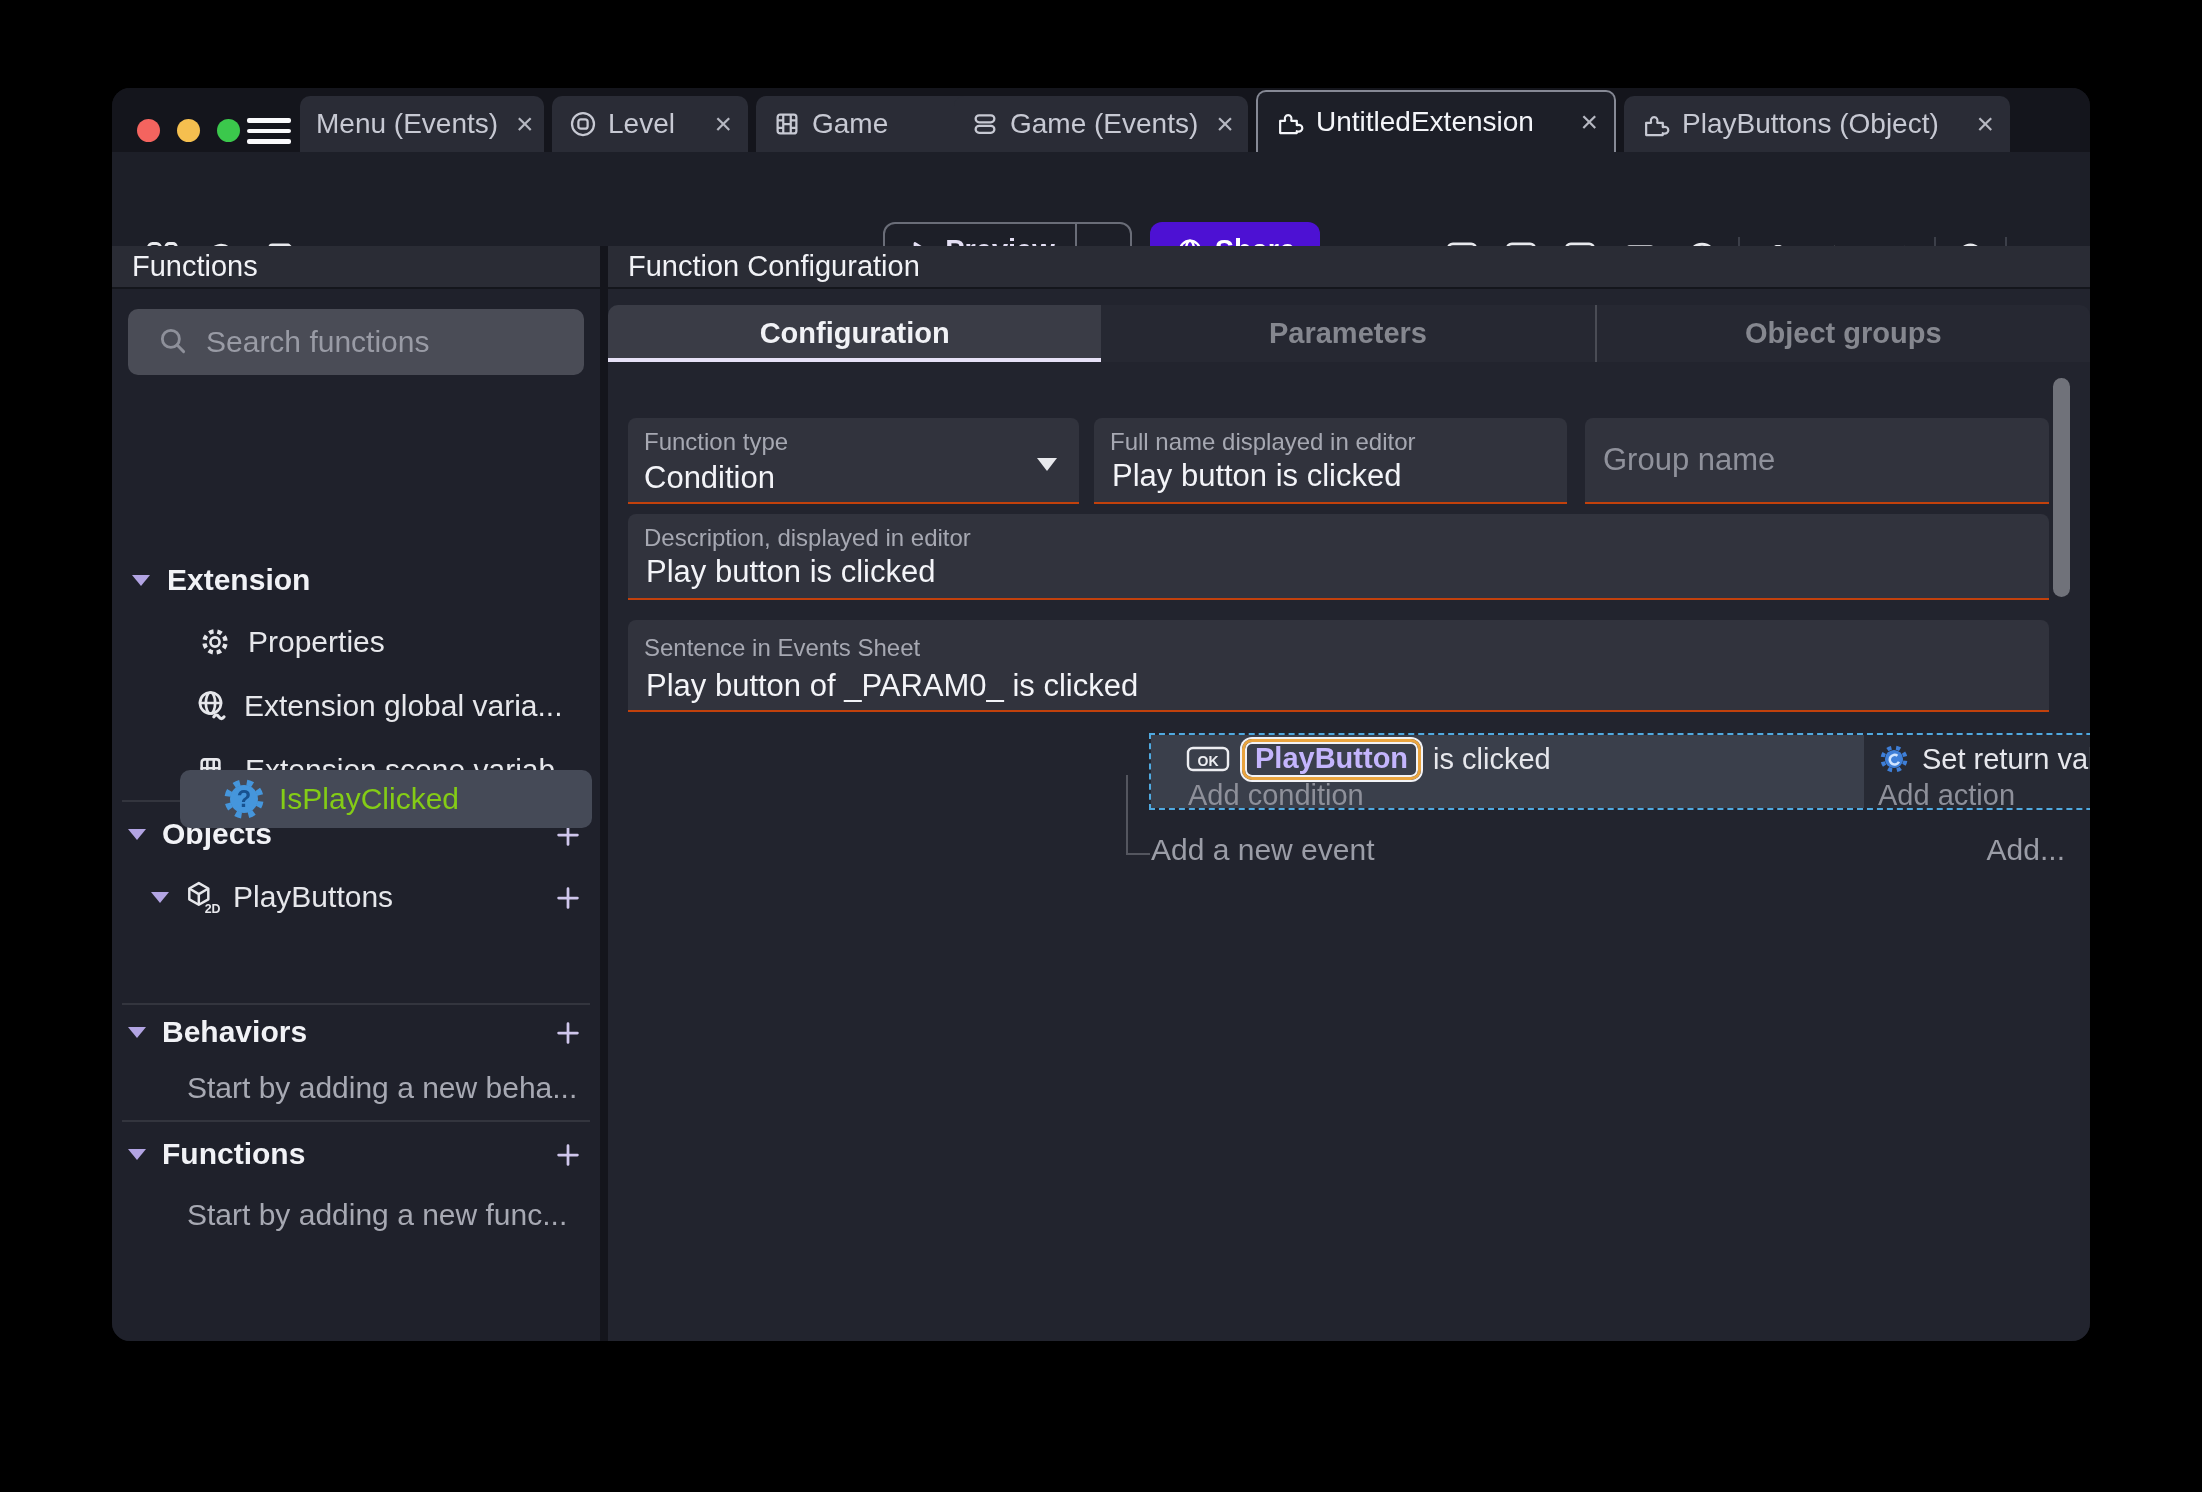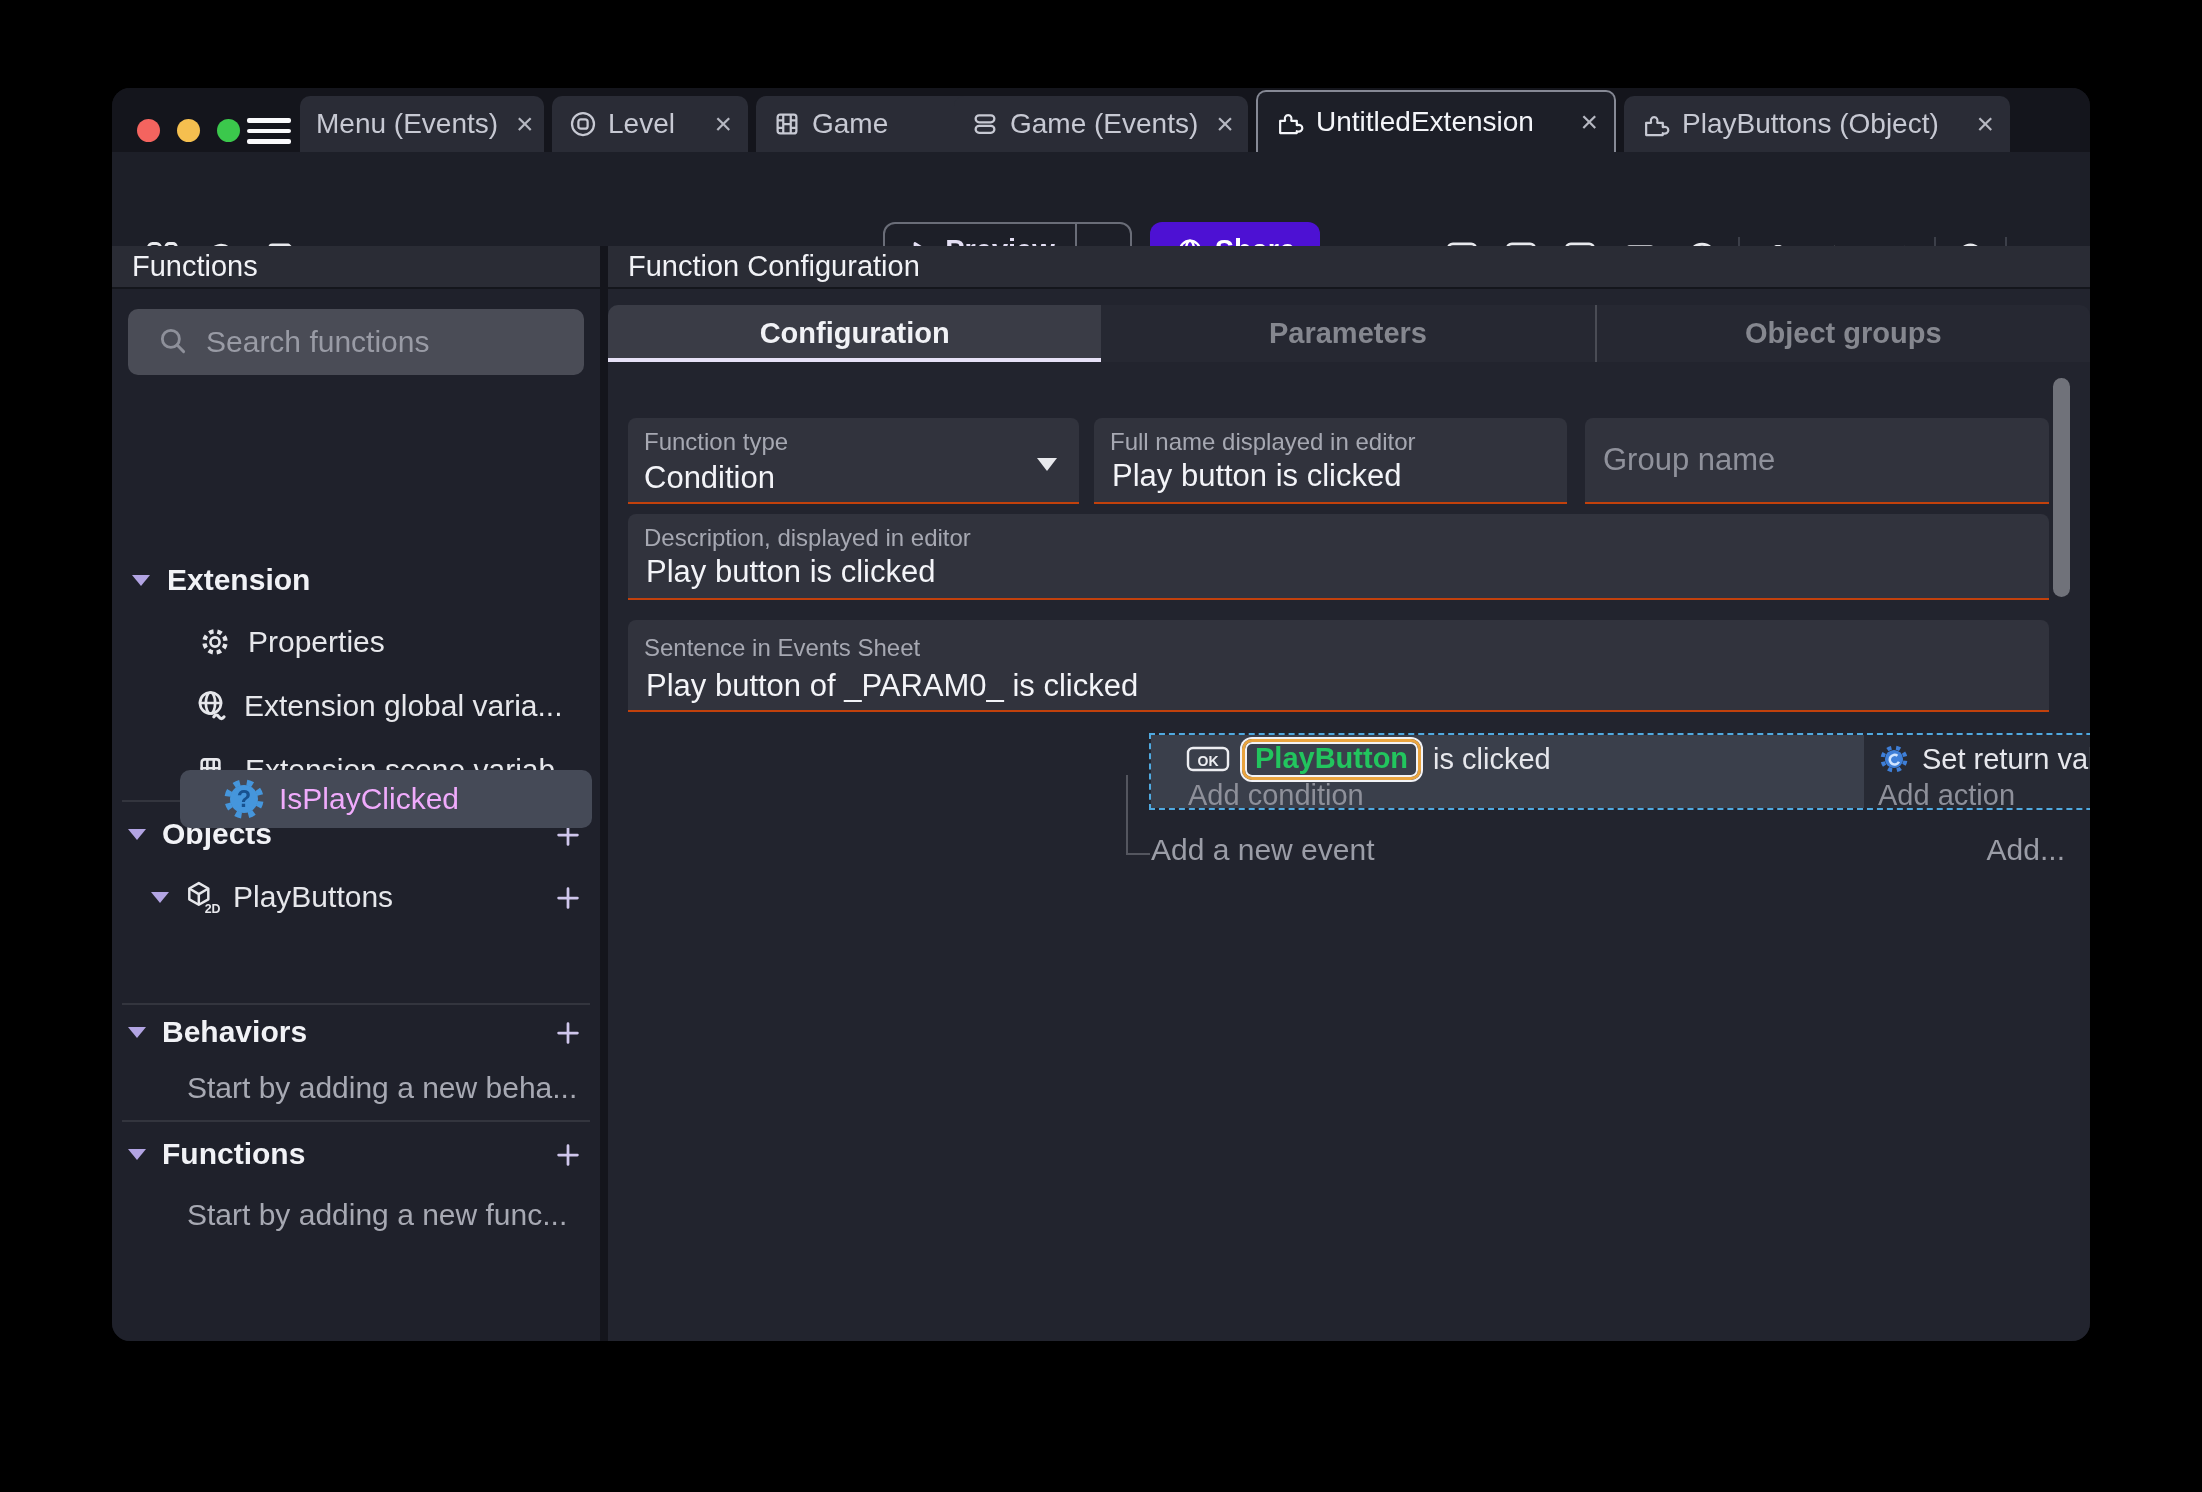--- a/index.html
+++ b/index.html
@@ -75,21 +75,21 @@
   .dd-caret{position:absolute;right:22px;top:40px;width:0;height:0;border-left:10px solid transparent;
             border-right:10px solid transparent;border-top:13px solid #E8E9ED;}
 
   
   .event-row{position:absolute;left:541px;top:487px;width:1412px;height:77px;border:2px dashed #4FA9E0;display:flex;}
   .cond-cell{width:713px;background:#3A3F4B;position:relative;}
   .act-cell{flex:1;background:#272A34;position:relative;}
   .ev-line1{position:absolute;left:0;top:4px;height:40px;display:flex;align-items:center;gap:12px;}
   .ev-line2{position:absolute;top:44px;font-size:29px;color:#8E909A;}
   .obj-chip{display:inline-block;padding:0px 10px 2px 10px;border:3px solid #E9A43F;border-radius:10px;
-            box-shadow:0 0 0 2px #F2F3F7, inset 0 0 0 2px #F2F3F7;color:#22c55e;font-weight:bold;font-size:29px;}
+            box-shadow:0 0 0 2px #F2F3F7, inset 0 0 0 2px #F2F3F7;color:#c4b5fd;font-weight:bold;font-size:29px;}
   .ev-text{color:#E6E7EC;font-size:29px;white-space:nowrap;}
   .connector-v{position:absolute;left:518px;top:529px;width:2px;height:80px;background:#54565F;}
   .connector-h{position:absolute;left:518px;top:607px;width:24px;height:2px;background:#54565F;}
   .add-event{position:absolute;left:543px;top:587px;font-size:30px;color:#9B9DA7;}
   .add-more{position:absolute;right:25px;top:587px;font-size:30px;color:#9B9DA7;}
   .scrollbar{position:absolute;left:1445px;top:132px;width:17px;height:219px;border-radius:9px;background:#70727A;}
 </style>
 </head>
 <body>
 
@@ -316,21 +316,21 @@
       <svg class="plus-btn" style="top:637px;" viewBox="0 0 24 24" fill="none" stroke="#CFC6EC" stroke-width="2.2" stroke-linecap="round">
         <path d="M12 4.5 V19.5 M4.5 12 H19.5"></path>
       </svg>
 
       <div class="sel-row">
         <svg width="42" height="42" viewBox="0 0 24 24">
           <circle cx="12" cy="12" r="8" fill="#4596DC"></circle>
           <circle cx="12" cy="12" r="9.5" fill="none" stroke="#4596DC" stroke-width="3.4" stroke-dasharray="3.5 3.96" transform="rotate(8 12 12)"></circle>
           <text x="12" y="16.8" text-anchor="middle" font-size="13.5" font-weight="bold" fill="#17518F" font-family="Liberation Sans, sans-serif">?</text>
         </svg>
-        <span class="item-label" style="color:#f0abfc;">IsPlayClicked</span>
+        <span class="item-label" style="color:#84cc16;">IsPlayClicked</span>
       </div>
 
       <div class="divider" style="top:757px;"></div>
 
       <div class="s-row" style="top:764px;height:44px;padding-left:16px;gap:16px;">
         <span class="tri"></span>
         <span class="sec-label">Behaviors</span>
       </div>
       <svg class="plus-btn" style="top:772px;" viewBox="0 0 24 24" fill="none" stroke="#CFC6EC" stroke-width="2.2" stroke-linecap="round">
         <path d="M12 4.5 V19.5 M4.5 12 H19.5"></path>

